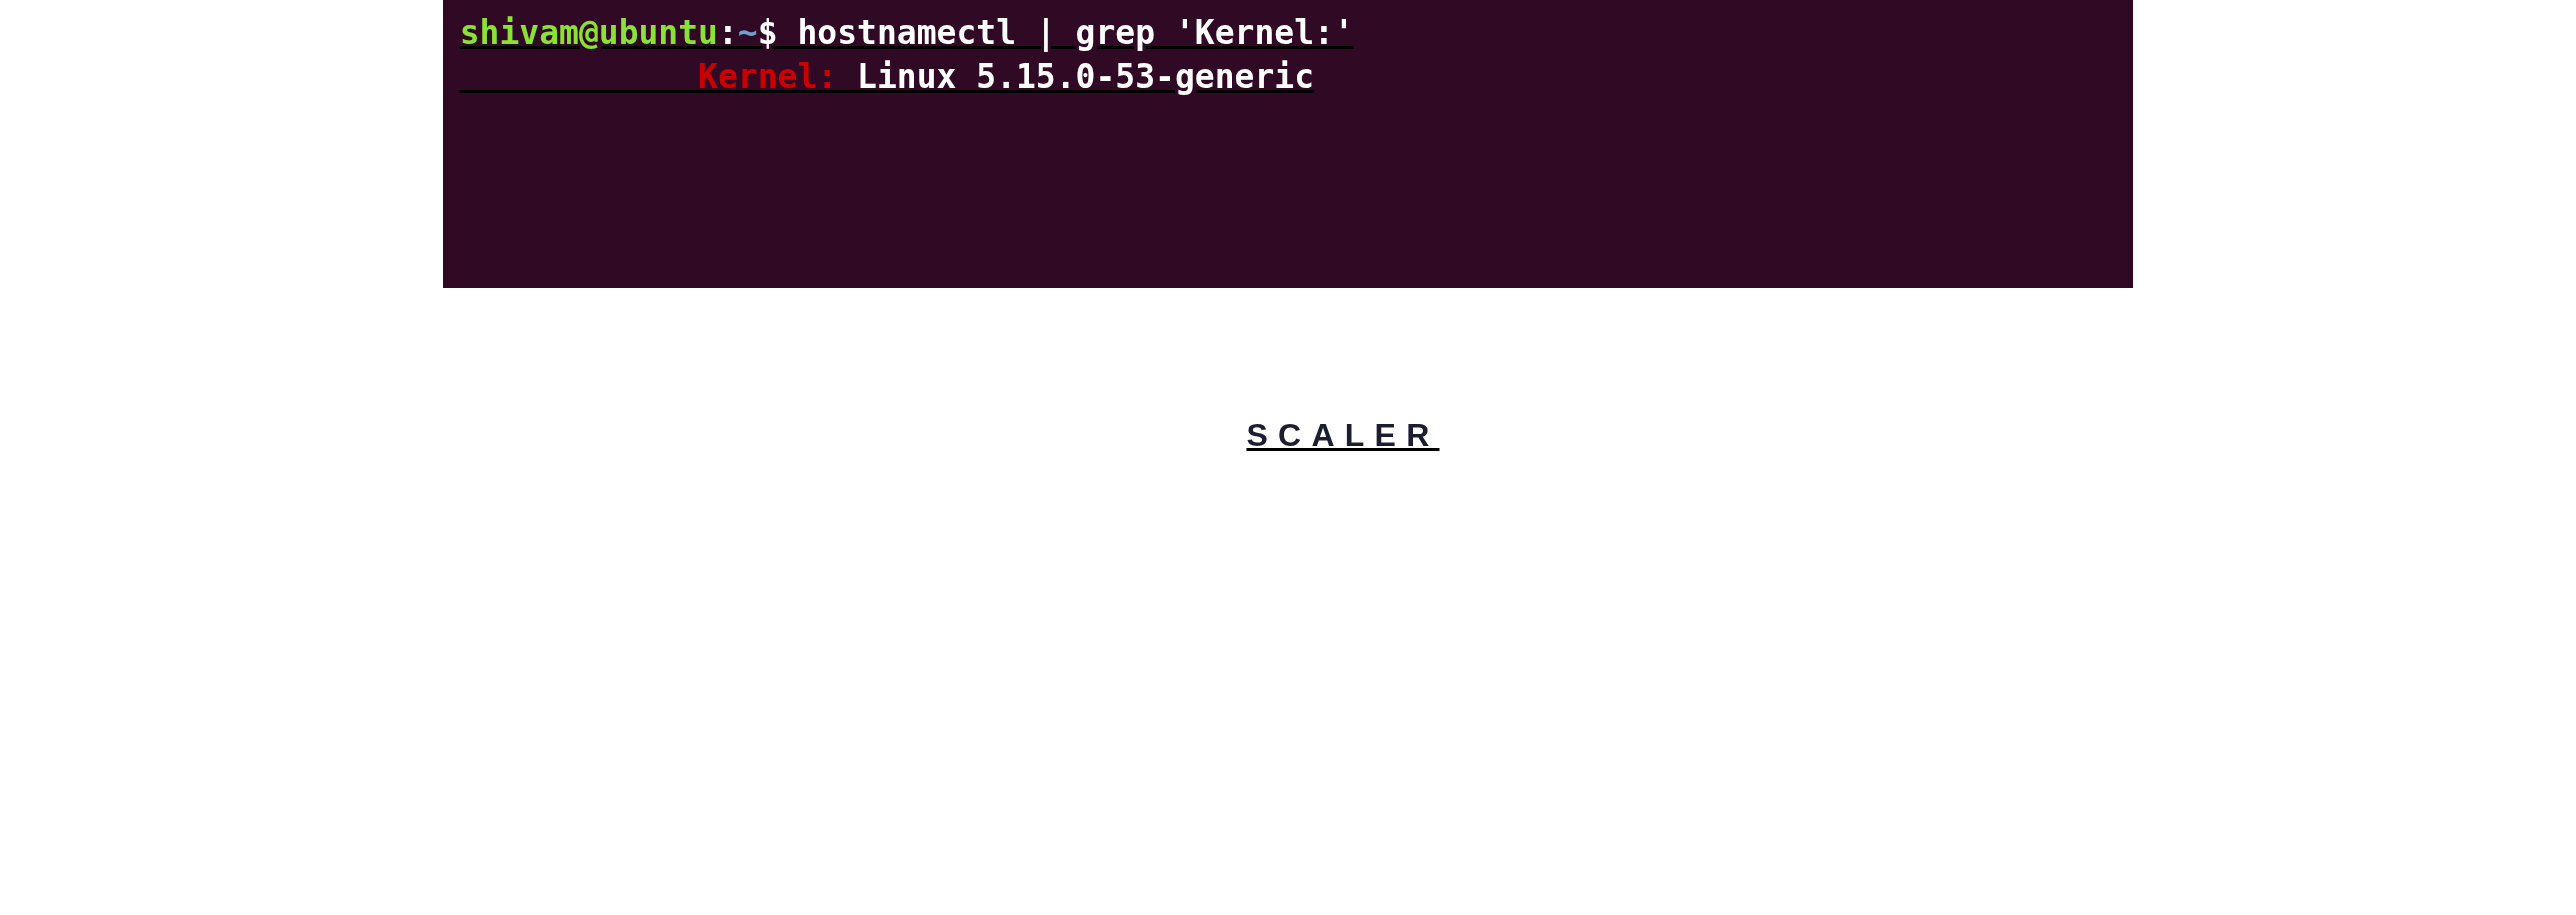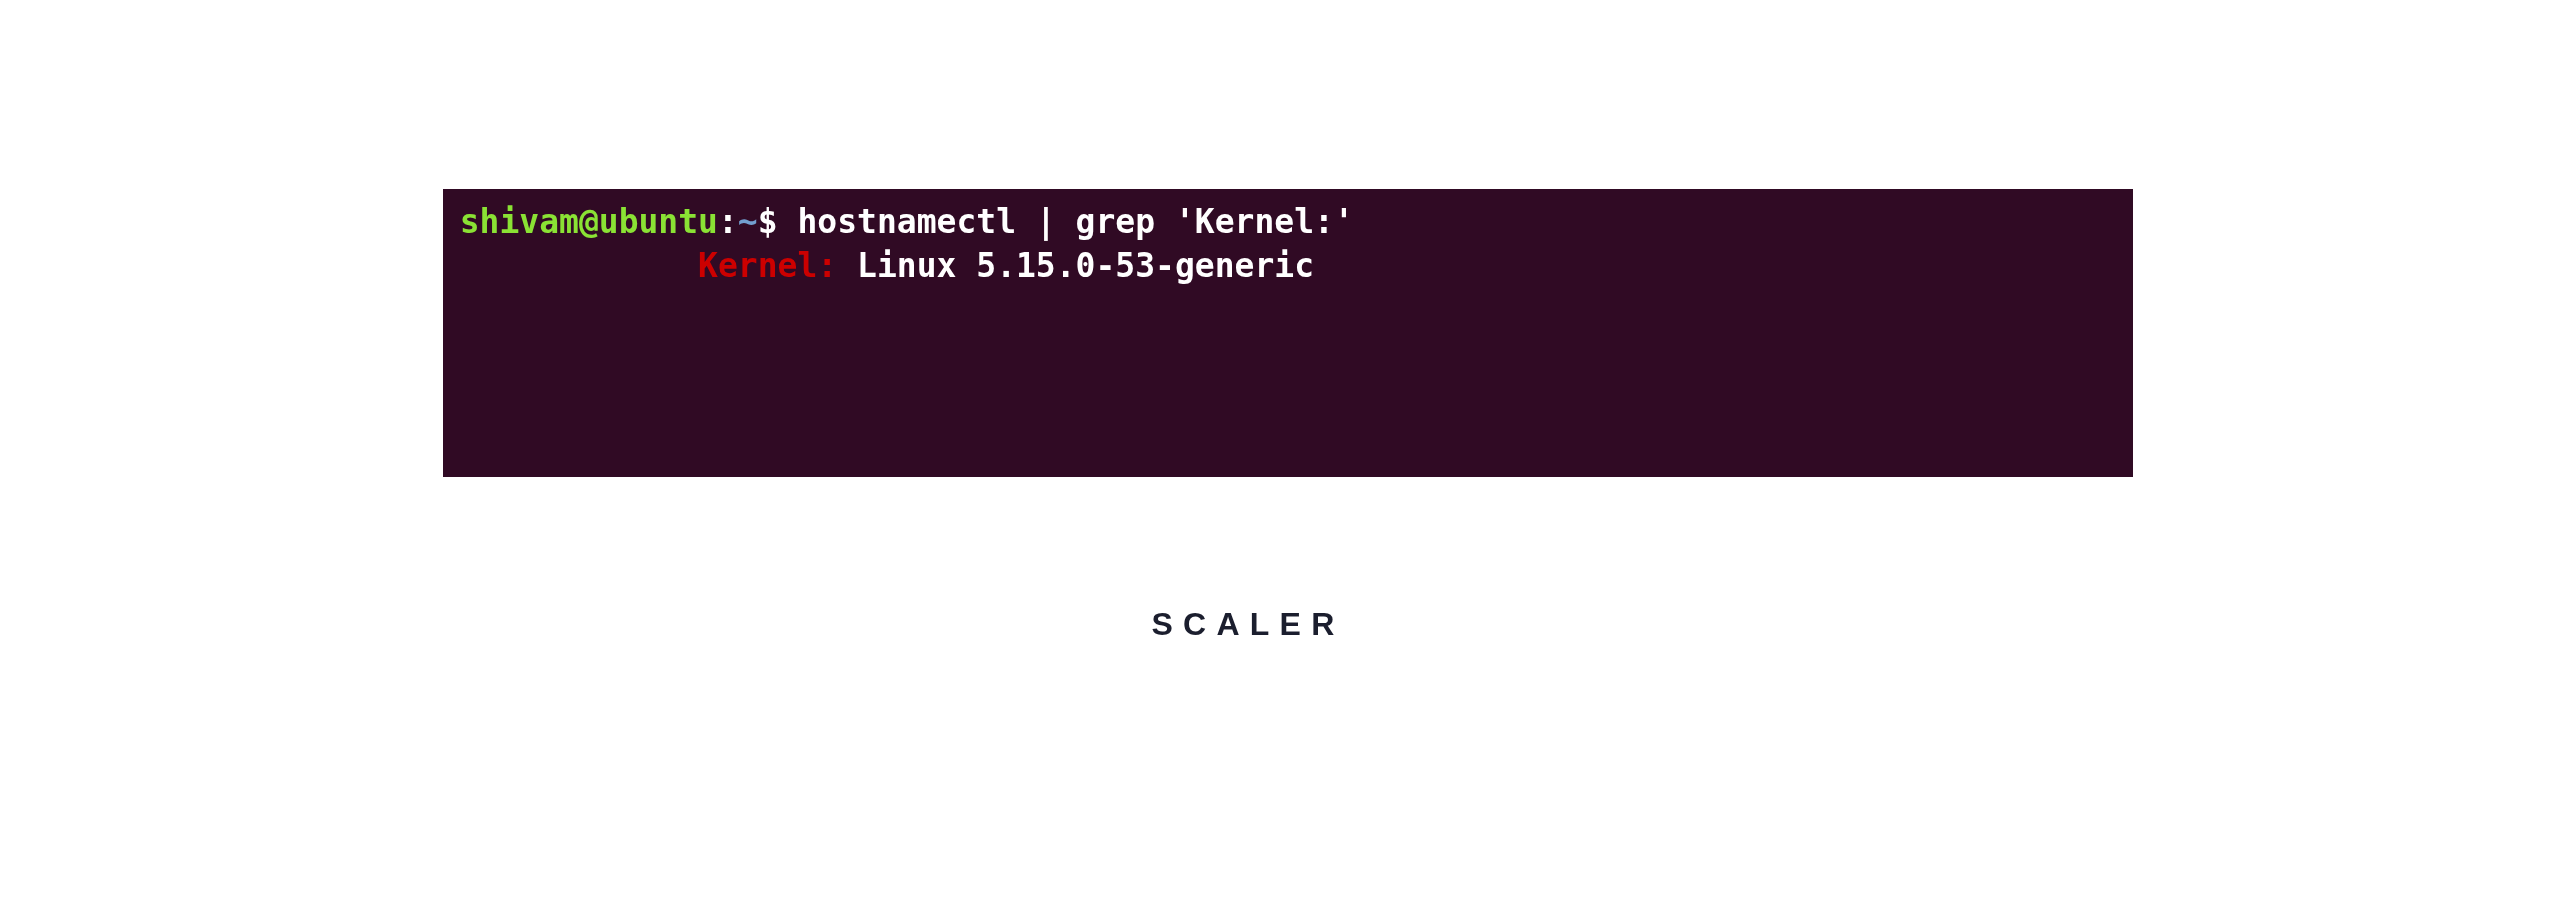--- a/index.html
+++ b/index.html
@@ -13,21 +13,21 @@
     background: #ffffff;
     font-family: "DejaVu Sans Mono", "Ubuntu Mono", "Liberation Mono", monospace;
     position: relative;
   }
   .canvas {
     width: 100%;
     height: 100%;
     display: flex;
     flex-direction: column;
     align-items: center;
-    padding-top: 189px;
+    text-decoration: underline;
   }
   .terminal {
     width: 1690px;
     height: 288px;
     background: #300A24;
     padding: 10.6px 15px 15px 16.7px;
     font-size: 33px;
     line-height: 1.35;
     font-weight: 600;
   }
@@ -44,21 +44,21 @@
   .kernel-value { color: #FFFFFF; }
   .cursor {
     display: inline-block;
     width: 0.55em;
     height: 1em;
     background: #FFFFFF;
     vertical-align: -0.08em;
   }
   .logo {
     margin-top: 129px;
-    text-align: left;
+    text-align: right;
     position: relative;
     width: 303px;
   }
   .logo .scaler {
     font-family: "Arial Black", "Helvetica Neue", Helvetica, Arial, sans-serif;
     font-weight: 900;
     letter-spacing: 0.32em;
     font-size: 32px;
     color: #1B1E2E;
     display: block;

